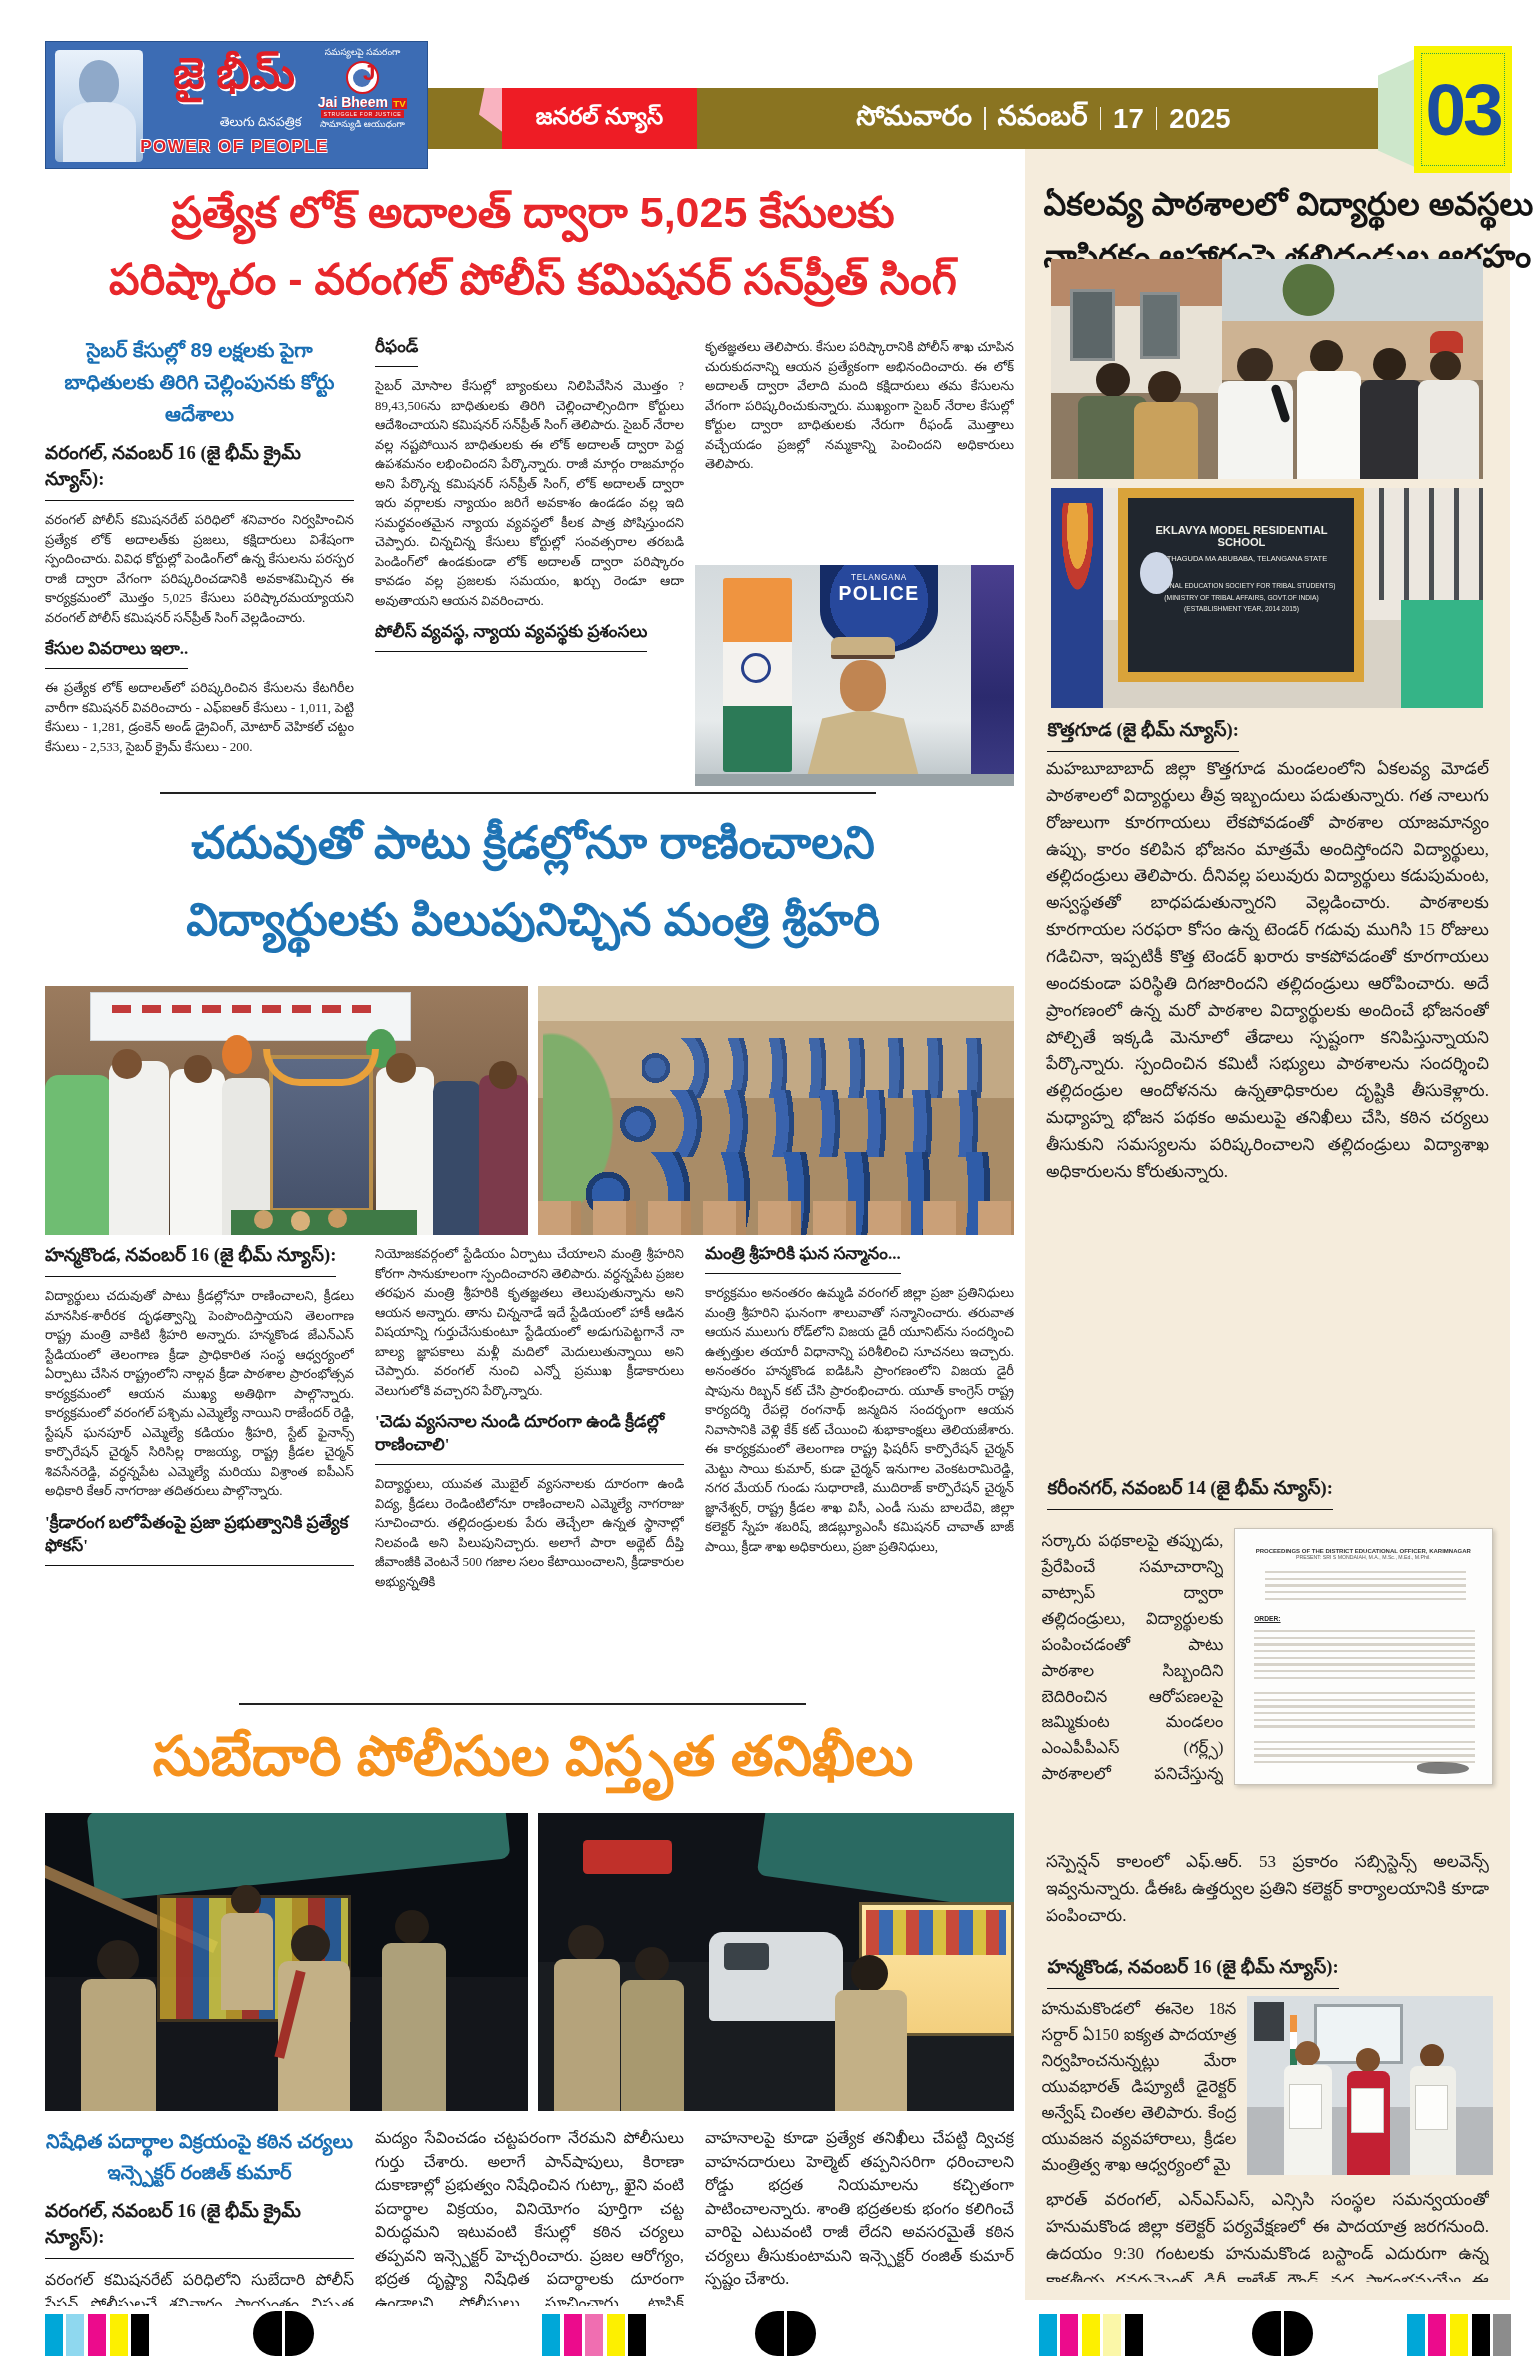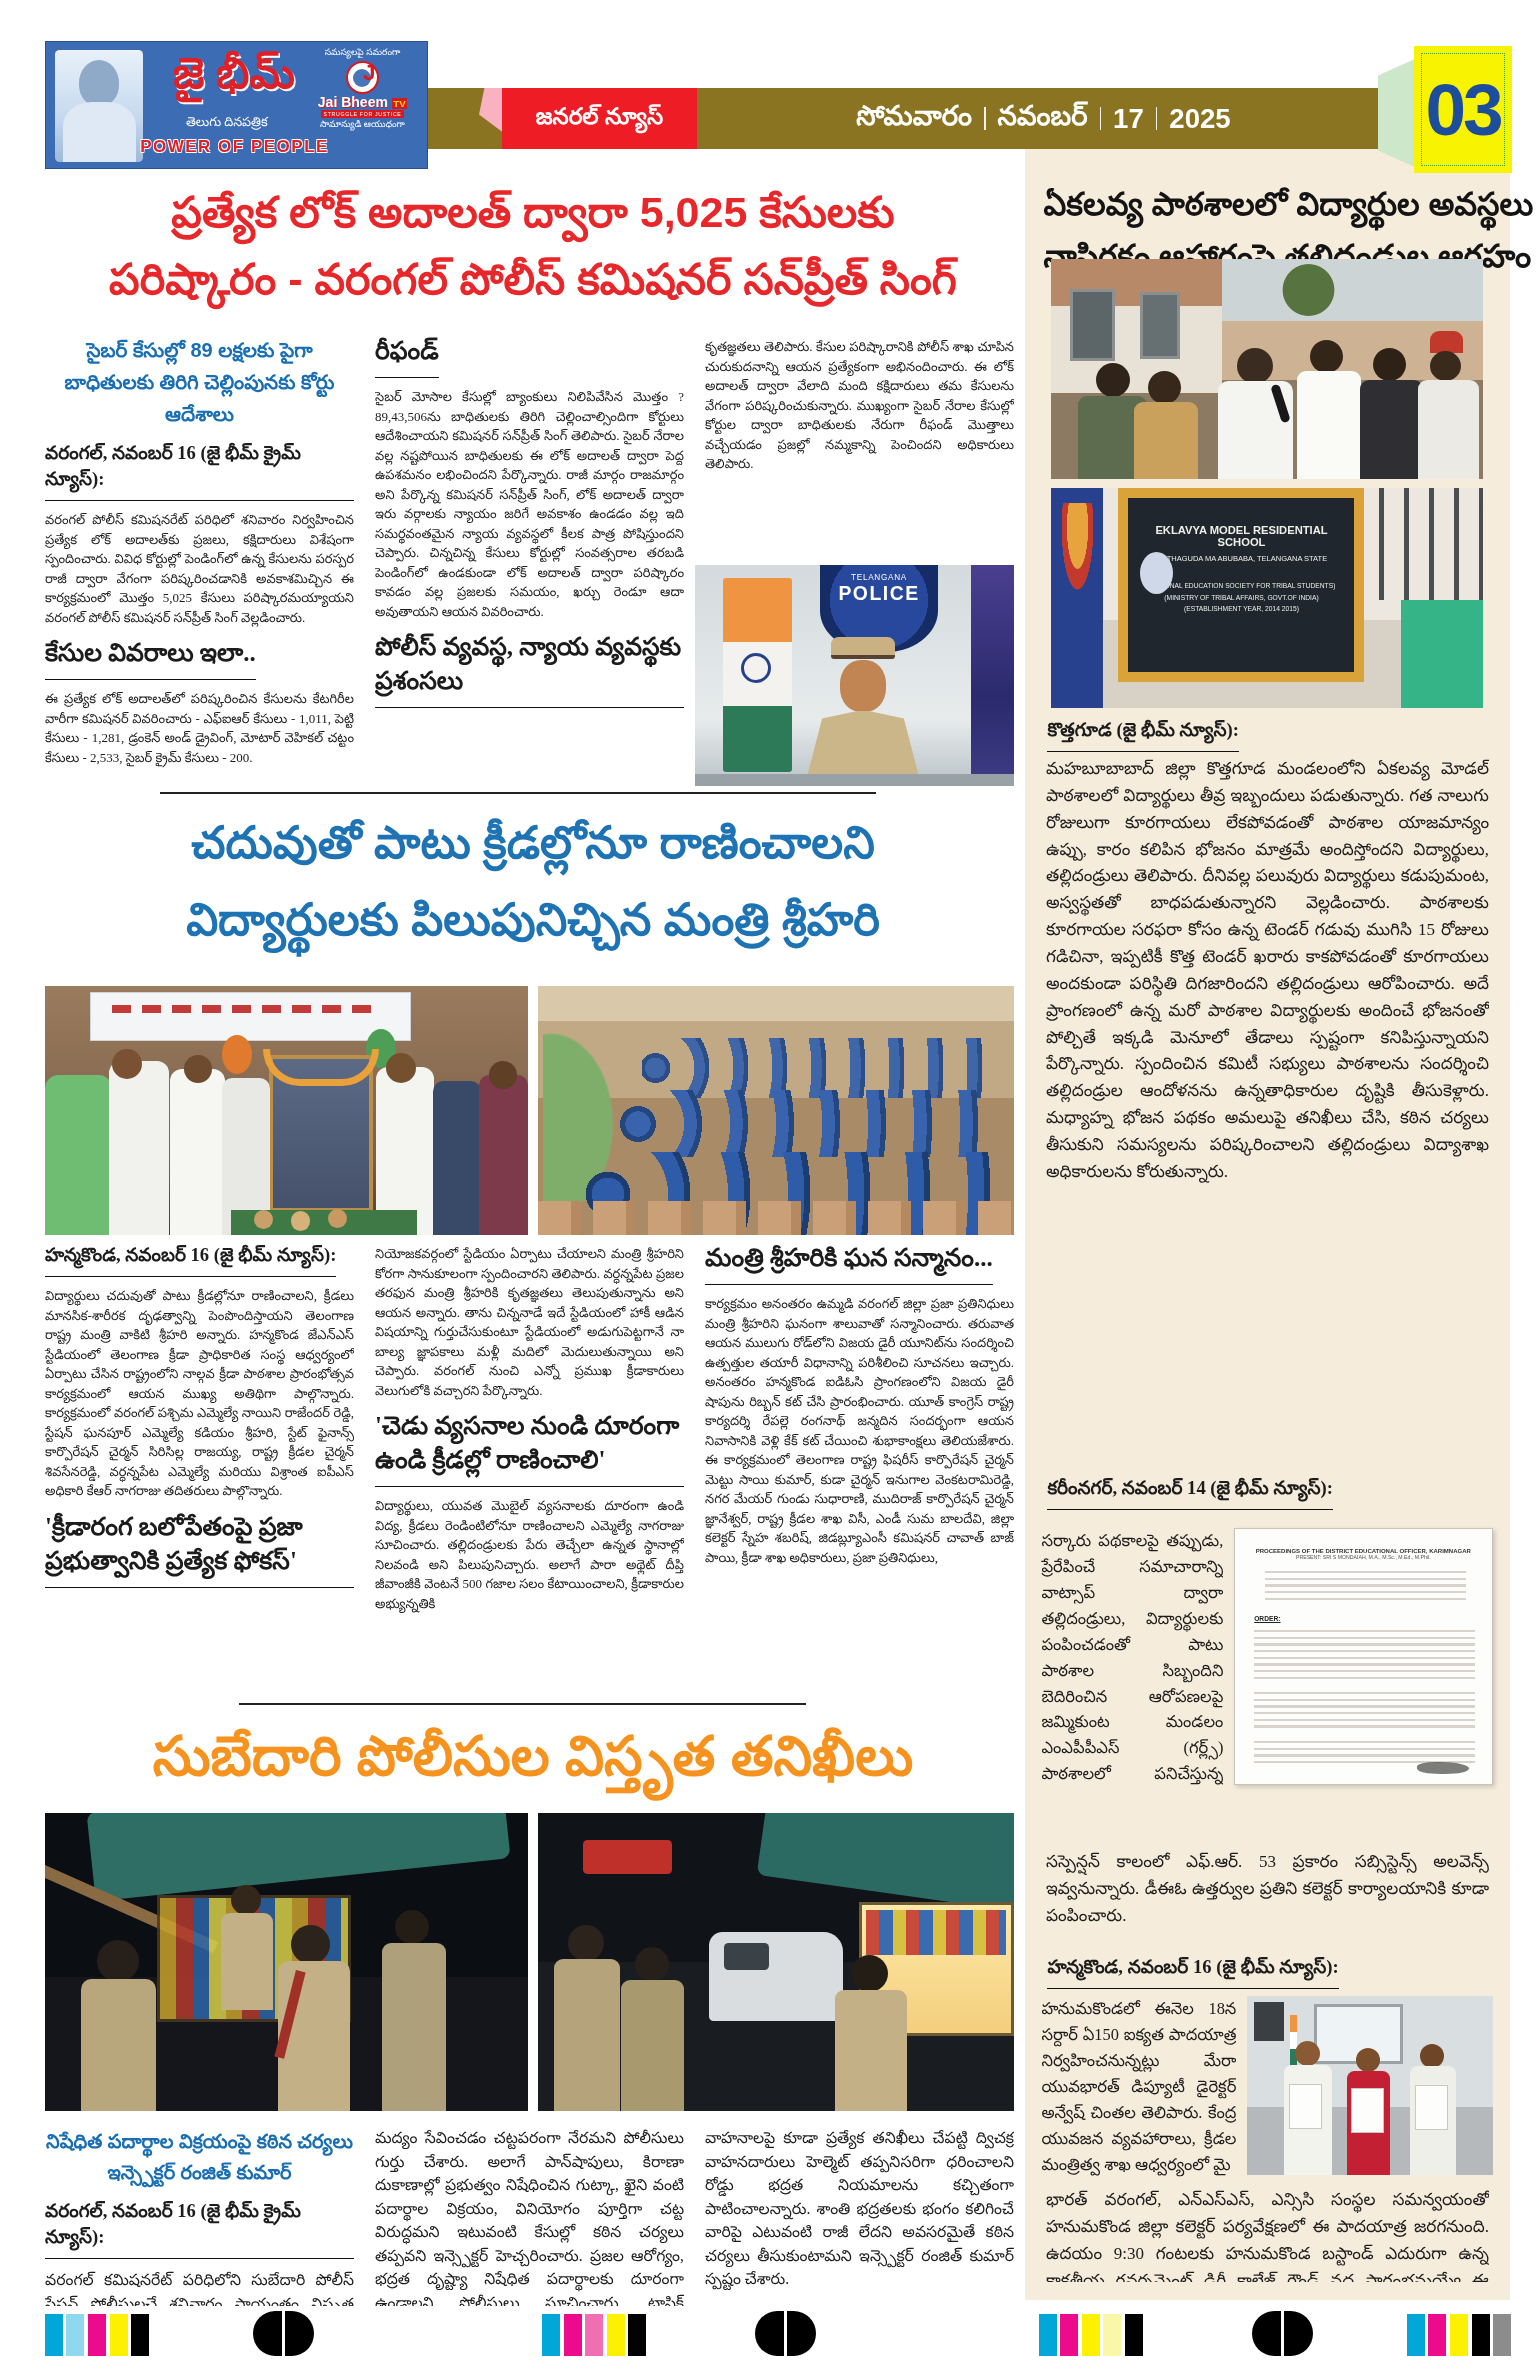--- a/index.html
+++ b/index.html
@@ -6,21 +6,21 @@
   html,body { background:#ffffff; }
   body { width:1541px; height:2377px; position:relative; font-family:"Liberation Serif", serif; color:#1c1c1c; }
   .abs { position:absolute; }
 
   
   .logo-box { left:45px; top:41px; width:383px; height:128px; background:#3c6cb4; border:1.5px solid #27518f; z-index:5;}
   .ambedkar { left:9px; top:7.5px; width:88px; height:112px; background:linear-gradient(180deg,#e9f1fa 0%,#c6d9ee 60%,#9db9da 100%); border-radius:4.5px; overflow:hidden;}
   .amb-head { left:24px; top:10.4px; width:40px; height:46px; background:#8fa9c9; border-radius:50% 50% 45% 45%; }
   .amb-body { left:7.5px; top:52px; width:73px; height:60px; background:#dfe9f5; border-radius:40% 40% 0 0; }
   .logo-title { left:95px; top:10.4px; width:186px; text-align:center; font-family:"Liberation Sans",sans-serif; font-weight:bold; font-size:43px; color:#e11f26; text-shadow:1.5px 1.5px 0 #ffffff; line-height:1.0; }
-  .logo-sub { left:140px; top:73px; width:149px; text-align:left; color:#ffffff; font-size:12.7px; }
+  .logo-sub { left:140px; top:73px; width:149px; text-align:center; color:#ffffff; font-size:12.7px; }
   .logo-power { left:88px; top:95px; width:201px; text-align:center; font-family:"Liberation Sans",sans-serif; font-weight:bold; letter-spacing:1.5px; font-size:17px; color:#e11f26; text-shadow:0.7px 0.7px 0 #fff,-0.7px -0.7px 0 #fff,0.7px -0.7px 0 #fff,-0.7px 0.7px 0 #fff; }
   .logo-right { left:268px; top:4.5px; width:97px; text-align:center; color:#fff; font-family:"Liberation Sans",sans-serif; }
   .tv-top { font-size:9px; }
   .tv-circle { margin:2.2px auto 0 auto; width:33px; height:33px; background:#ffffff; border-radius:50%; border:2.2px solid #d71920; position:relative; }
   .tv-circle .j { position:absolute; right:1.5px; top:-3px; color:#d71920; font-weight:bold; font-size:22.4px; }
   .tv-circle .face { position:absolute; left:5.2px; top:6.7px; width:18px; height:18px; border-radius:50%; background:#4a74b8; }
   .tv-name { font-size:14px; font-weight:bold; text-shadow:0.7px 0.7px 0 #d71920; }
   .tv-name .tv { color:#ffd400; background:#d71920; padding:0 1.5px; font-size:9.7px; }
   .tv-strip { margin:0.7px auto; width:83px; background:#d71920; color:#fff; font-size:5.2px; letter-spacing:0.7px; padding:0.7px 0; }
   .tv-bottom { font-size:9px; margin-top:1.5px; }
@@ -44,21 +44,21 @@
   .divider2 { left:239px; top:1703px; width:567px; height:1.5px; background:#222; }
   .subedari-headline { left:52px; top:1715px; width:962px; color:#f6921e; font-size:55px; line-height:1.5; }
 
   
   .cols { display:flex; gap:21px; overflow:hidden; }
   .col { flex:1 1 0; overflow:hidden; }
   .bodytext { font-size:13px; line-height:1.5; text-align:justify; margin-top:9px; }
   .dateline { font-weight:bold; font-size:18.6px; margin-top:12px; }
   .dl-u { display:inline-block; border-bottom:1.5px solid #111; padding-bottom:6px; }
   .subhead-blue { color:#1a6fb4; font-weight:bold; font-size:20px; text-align:center; line-height:1.6; font-family:"Liberation Sans",sans-serif; }
-  .subhead-dark { font-weight:bold; font-size:25px; margin-top:12px; }
+  .subhead-dark { font-weight:bold; font-size:17px; margin-top:12px; }
   .lead-cols { left:45px; top:334px; width:969px; height:453px; }
   .sports-cols { left:45px; top:1244px; width:969px; height:447px; }
   .subedari-cols { left:45px; top:2126px; width:969px; height:180px; }
   .subedari-cols .bodytext { font-size:15.7px; }
 
   
   .sidebar { left:1025px; top:143px; width:485px; height:2157px; background:#f5ecdc; }
   .sb-abs { position:absolute; }
   .sb-headline { left:18.6px; width:447px; text-align:center; color:#141414; font-family:"Liberation Sans",sans-serif; font-weight:bold; font-size:32px; line-height:1.62; white-space:nowrap; }
   .sb-body { font-size:17px; line-height:1.58; text-align:justify; }

